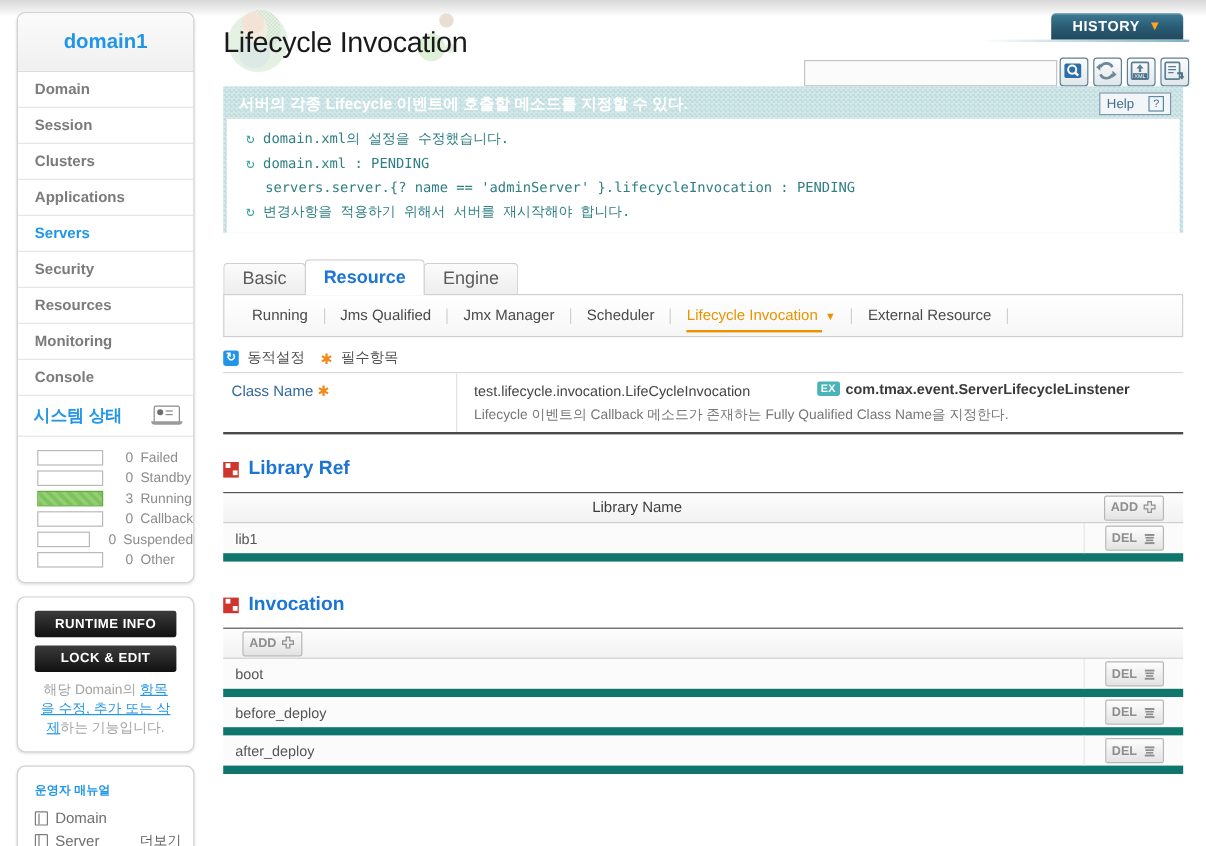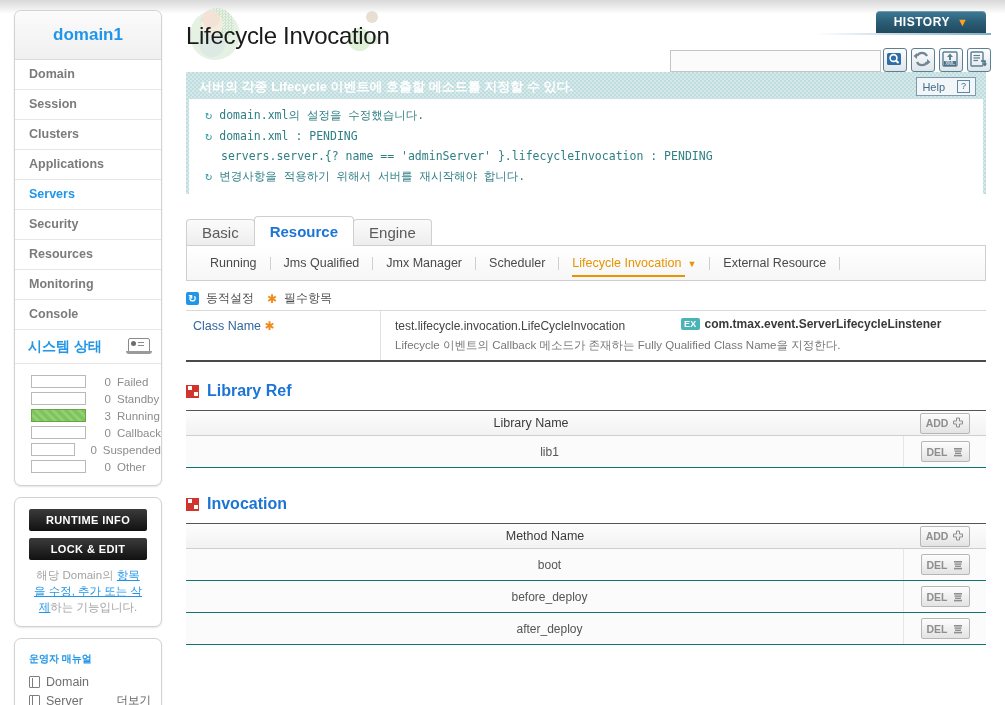--- a/index.html
+++ b/index.html
@@ -136,22 +136,22 @@
   .sec{position:absolute;left:0;width:800px;}
   .sechd{display:flex;align-items:center;gap:8px;height:26px;}
   .secicon{width:13px;height:13px;background:#d0342c;position:relative;}
   .secicon:before{content:"";position:absolute;left:1.5px;top:1.5px;width:4px;height:4px;background:#fff;}
   .secicon:after{content:"";position:absolute;right:1.5px;bottom:1.5px;width:4px;height:4px;background:#fff;}
   .sectitle{font-size:16px;font-weight:bold;color:#1c74d4;}
   .thead{height:26px;box-sizing:border-box;border-top:1px solid #555;border-bottom:1px solid #cfcfcf;
      background:linear-gradient(to bottom,#fdfdfd,#f2f2f2);display:flex;align-items:center;position:relative;}
   .th{flex:1;text-align:center;font-size:12.5px;color:#3c3c3c;}
   .thact{width:82px;display:flex;align-items:center;justify-content:center;}
-  .trow{height:32px;box-sizing:border-box;border-bottom:1px solid #0f766e;display:flex;align-items:center;
-     background:#fbfbfb;text-align:center;}
+  .trow{height:32px;box-sizing:border-box;border-bottom:7px solid #0f766e;display:flex;align-items:center;
+     background:#fbfbfb;}
   .td{flex:1;padding-left:10px;font-size:12px;color:#555;}
   .tdact{width:82px;display:flex;align-items:center;justify-content:center;
      border-left:1px solid #e6e6e6;height:100%;}
   .gbtn{height:19px;padding:0 5px;display:flex;align-items:center;gap:4px;
      border:1px solid #b6b6b6;border-radius:2px;
      background:linear-gradient(to bottom,#fdfdfd,#e3e3e3);
      font-size:10.5px;color:#8e8e8e;font-weight:bold;cursor:pointer;}
 </style>
 </head>
 <body>
@@ -404,21 +404,20 @@
           </div>
         </div>
     </div>
 
     <div class="sec" style="top:491px;">
       <div class="sechd">
         <span class="secicon"></span>
         <span class="sectitle">Invocation</span>
       </div>
       <div class="thead" style="margin-top:6px;">
-        <span class="th">Method Name</span>
         <span class="thact">
           <span class="gbtn">
             <span>ADD</span>
             <svg width="12" height="12" viewBox="0 0 12 12">
                 <path d="M4.5 1h3v3h3v3h-3v3h-3v-3h-3v-3h3z" fill="#ececec" stroke="#8e8e8e" stroke-width="1"></path>
               </svg>
           </span>
         </span>
       </div>
       <div id="inv-rows">

